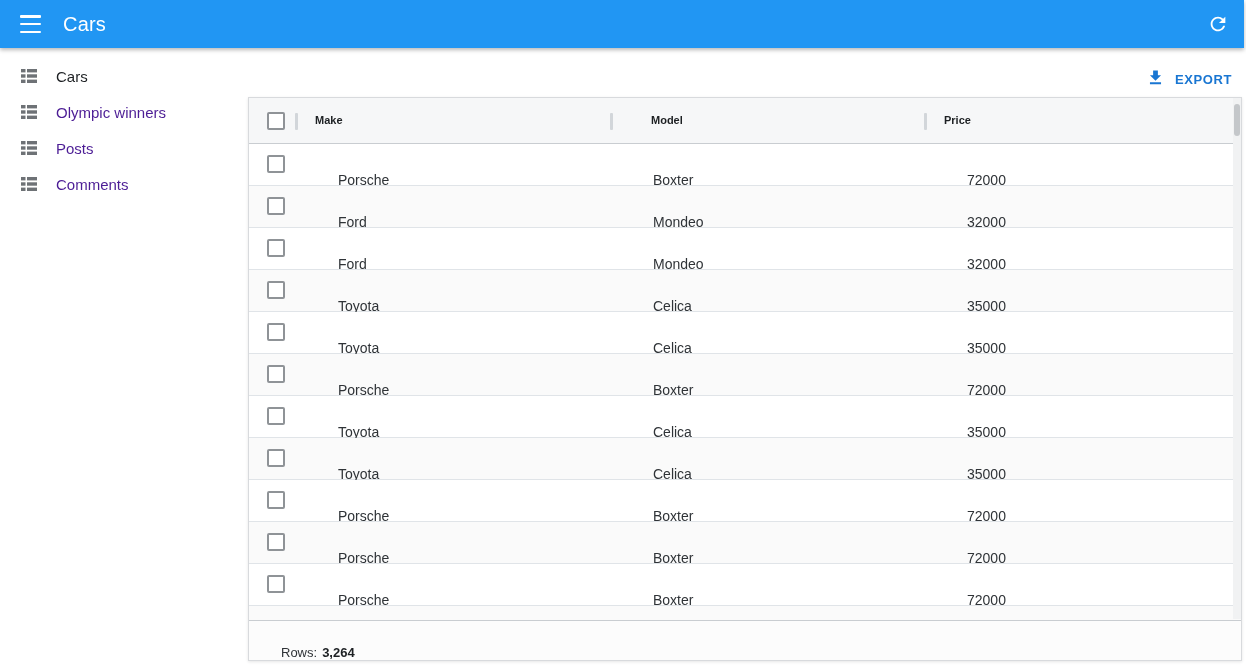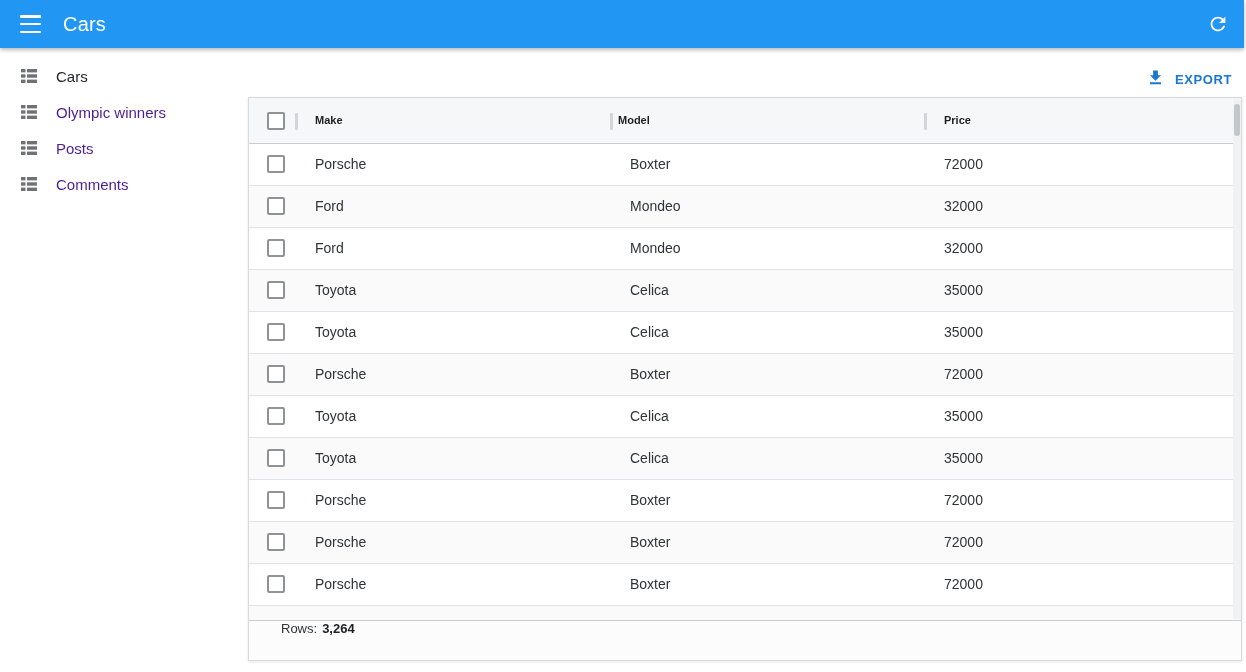--- a/index.html
+++ b/index.html
@@ -32,42 +32,42 @@
   .export-btn .ex-lbl { color:#1976d2; font-size:13px; font-weight:bold; letter-spacing:.6px; }
 
   
   .card { position:absolute; left:248px; top:97px; width:994px; height:564px;
     background:#fff; border:1px solid #d8dadd; box-shadow:0 1px 3px rgba(0,0,0,.10); }
 
   .thead { position:absolute; top:0; left:0; right:0; height:46px; background:#f6f7f8;
     border-bottom:1px solid #c9cdd1; }
   .th { position:absolute; top:0; line-height:45px; font-size:11px; font-weight:bold; color:#1d2023; }
   .th-make  { left:66px; }
-  .th-model { left:369px; }
+  .th-model { left:402px; }
   .th-price { left:695px; }
   .tick { position:absolute; top:15px; width:3px; height:17px; background:#d2d6da; border-radius:1px; }
   .tick1 { left:46px; } .tick2 { left:361px; } .tick3 { left:675px; }
 
   .cbx { position:absolute; left:18px; width:18px; height:18px; background:#fff;
     border:2px solid #8f9397; border-radius:2px; cursor:pointer; }
   .thead .cbx { top:14px; }
 
   .tbody { position:absolute; top:46px; left:0; right:0; height:462px; overflow:hidden; }
   .trow { position:relative; height:42px; background:#fff; border-bottom:1px solid #e0e4e8; cursor:pointer; }
   .trow.alt { background:#fafafa; }
   .trow .cbx { top:11px; }
-  .tcell { position:absolute; top:0; line-height:41px; font-size:14px; color:#2f3337; white-space:nowrap; }
+  .tcell { position:absolute; top:16px; line-height:41px; font-size:14px; color:#2f3337; white-space:nowrap;margin-left:23px; }
   .c-make  { left:66px; }
   .c-model { left:381px; }
   .c-price { left:695px; }
 
   .partial-row { position:absolute; top:508px; left:0; right:0; height:14px; background:#fafafa; }
 
   .tfoot { position:absolute; top:522px; left:0; right:0; bottom:0; background:#fcfcfc;
-    border-top:1px solid #c9cdd1; display:flex; align-items:flex-start; padding-left:32px;
+    border-top:1px solid #c9cdd1; display:flex; align-items:flex-end; padding-left:32px;
     font-size:13px; color:#2f3337; }
   .tfoot b { margin-left:5px; color:#1d2023; }
 
   .vtrack { position:absolute; top:0; right:0; width:8px; bottom:41px; background:#f1f2f3; }
   .vthumb { position:absolute; top:6px; left:1px; width:6px; height:32px; background:#c4c7ca;
     border-radius:3px; cursor:grab; }
 </style>
 </head>
 <body>
 

